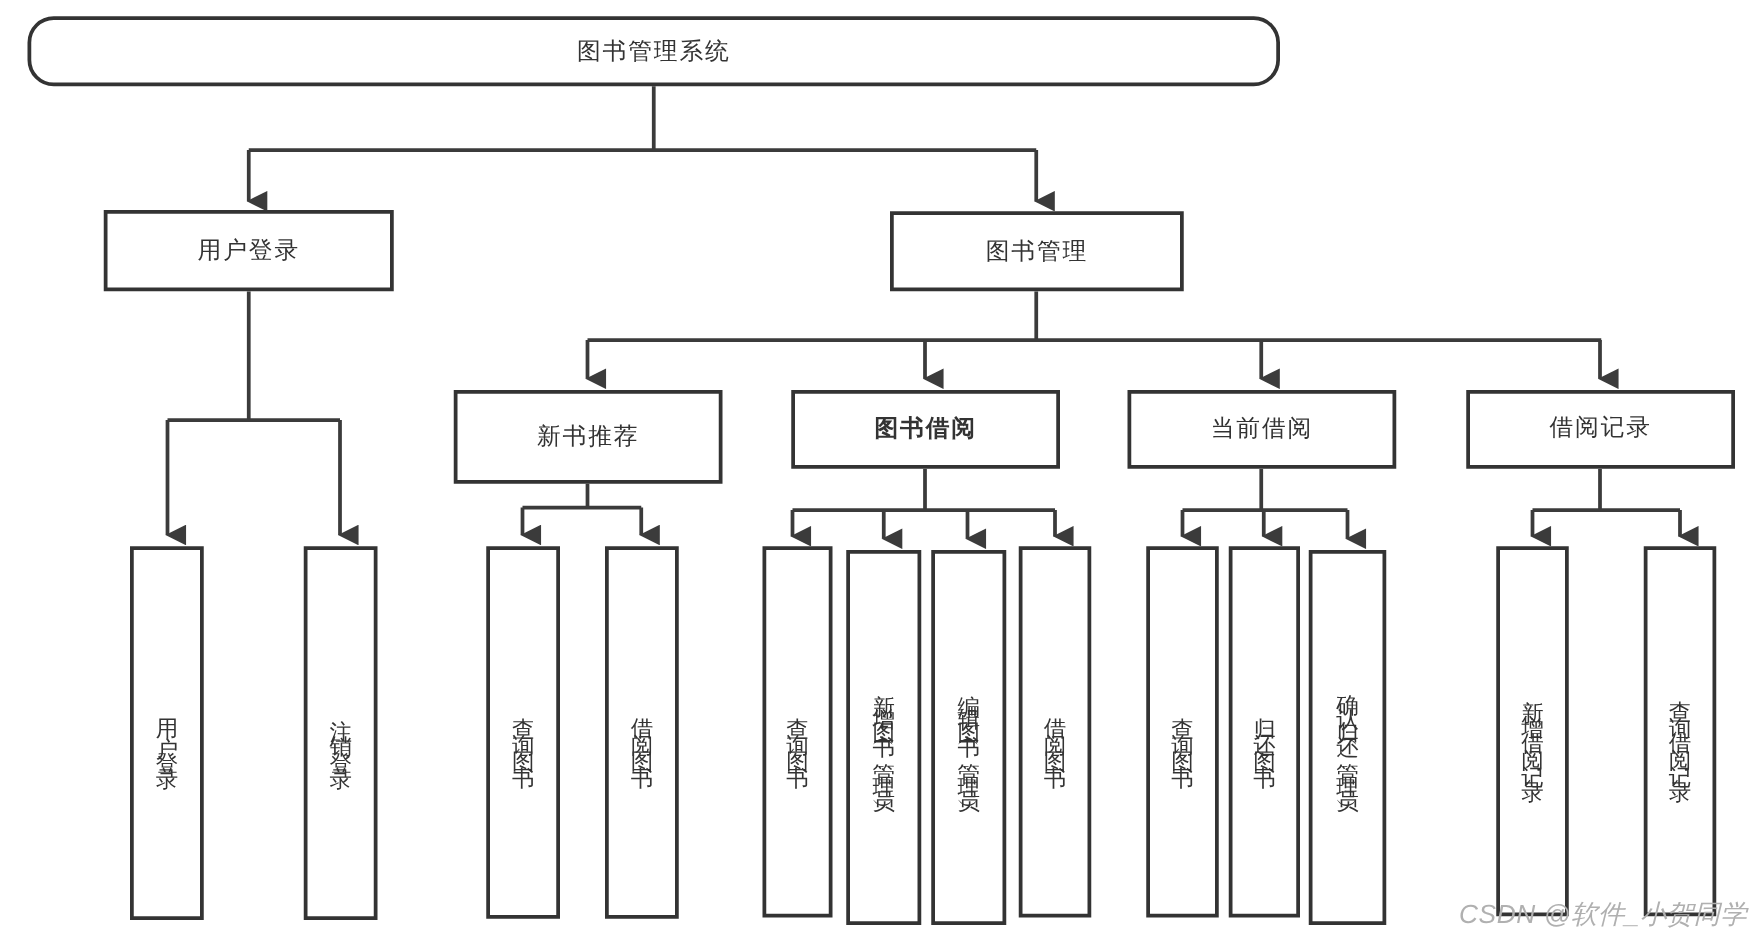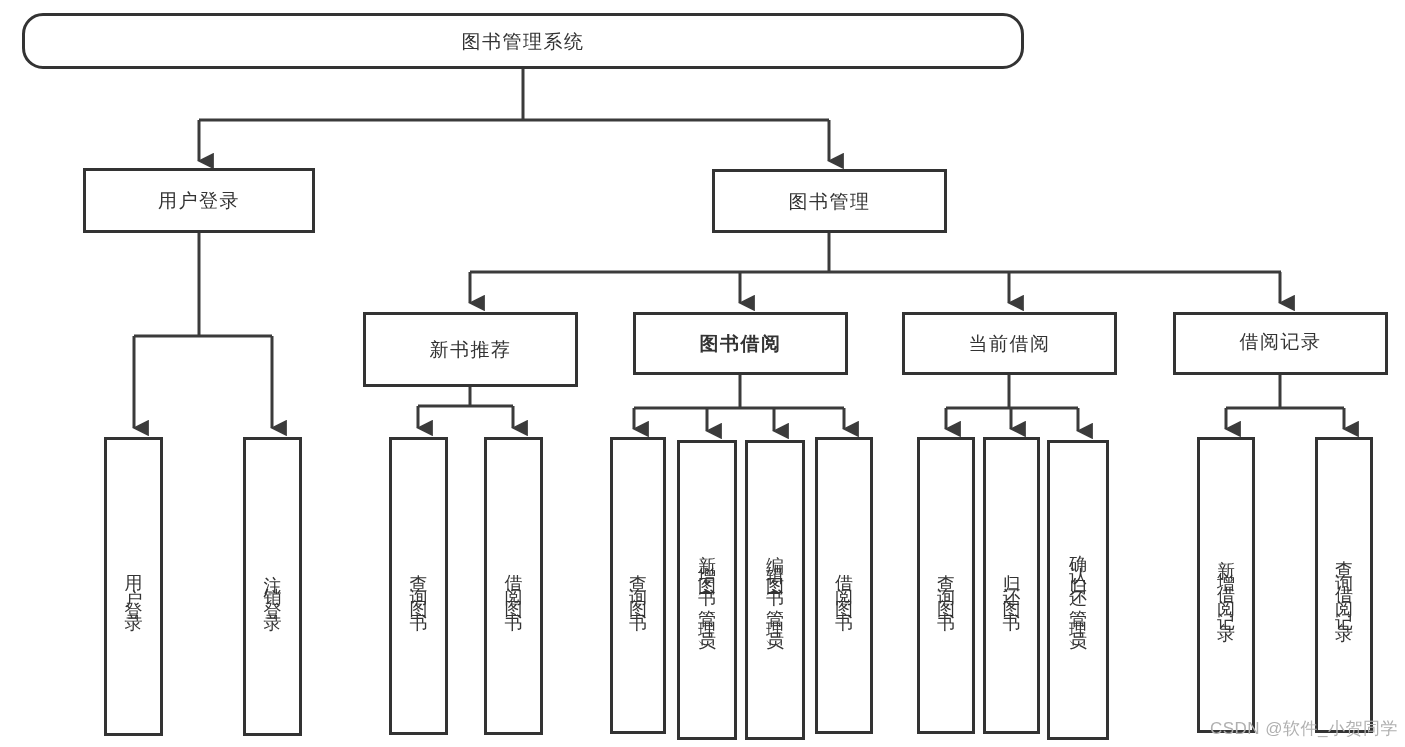--- a/index.html
+++ b/index.html
@@ -33,24 +33,25 @@
     border:3px solid #333333;
     display:flex; align-items:center; justify-content:center;
   }
   .vnode .vtext {
     writing-mode:vertical-rl;
     font-size:18px; color:#333333; letter-spacing:13px; line-height:1;
   }
   .watermark {
     position:absolute;
     right:7px; top:717px;
-    font-size:17px;
+    font-size:21px;
     color:#b0b0b0;
     letter-spacing:0.5px;
     white-space:nowrap;
+    font-style:italic;
   }
 </style>
 </head>
 <body>
 
 <div id="canvas">
 
   <svg id="wires" width="1405" height="747" viewBox="0 0 1405 747" xmlns="http://www.w3.org/2000/svg">
     <defs>
       <marker id="arrow" viewBox="0 0 10 10" refX="5" refY="9" markerWidth="5.5" markerHeight="7" orient="auto">

